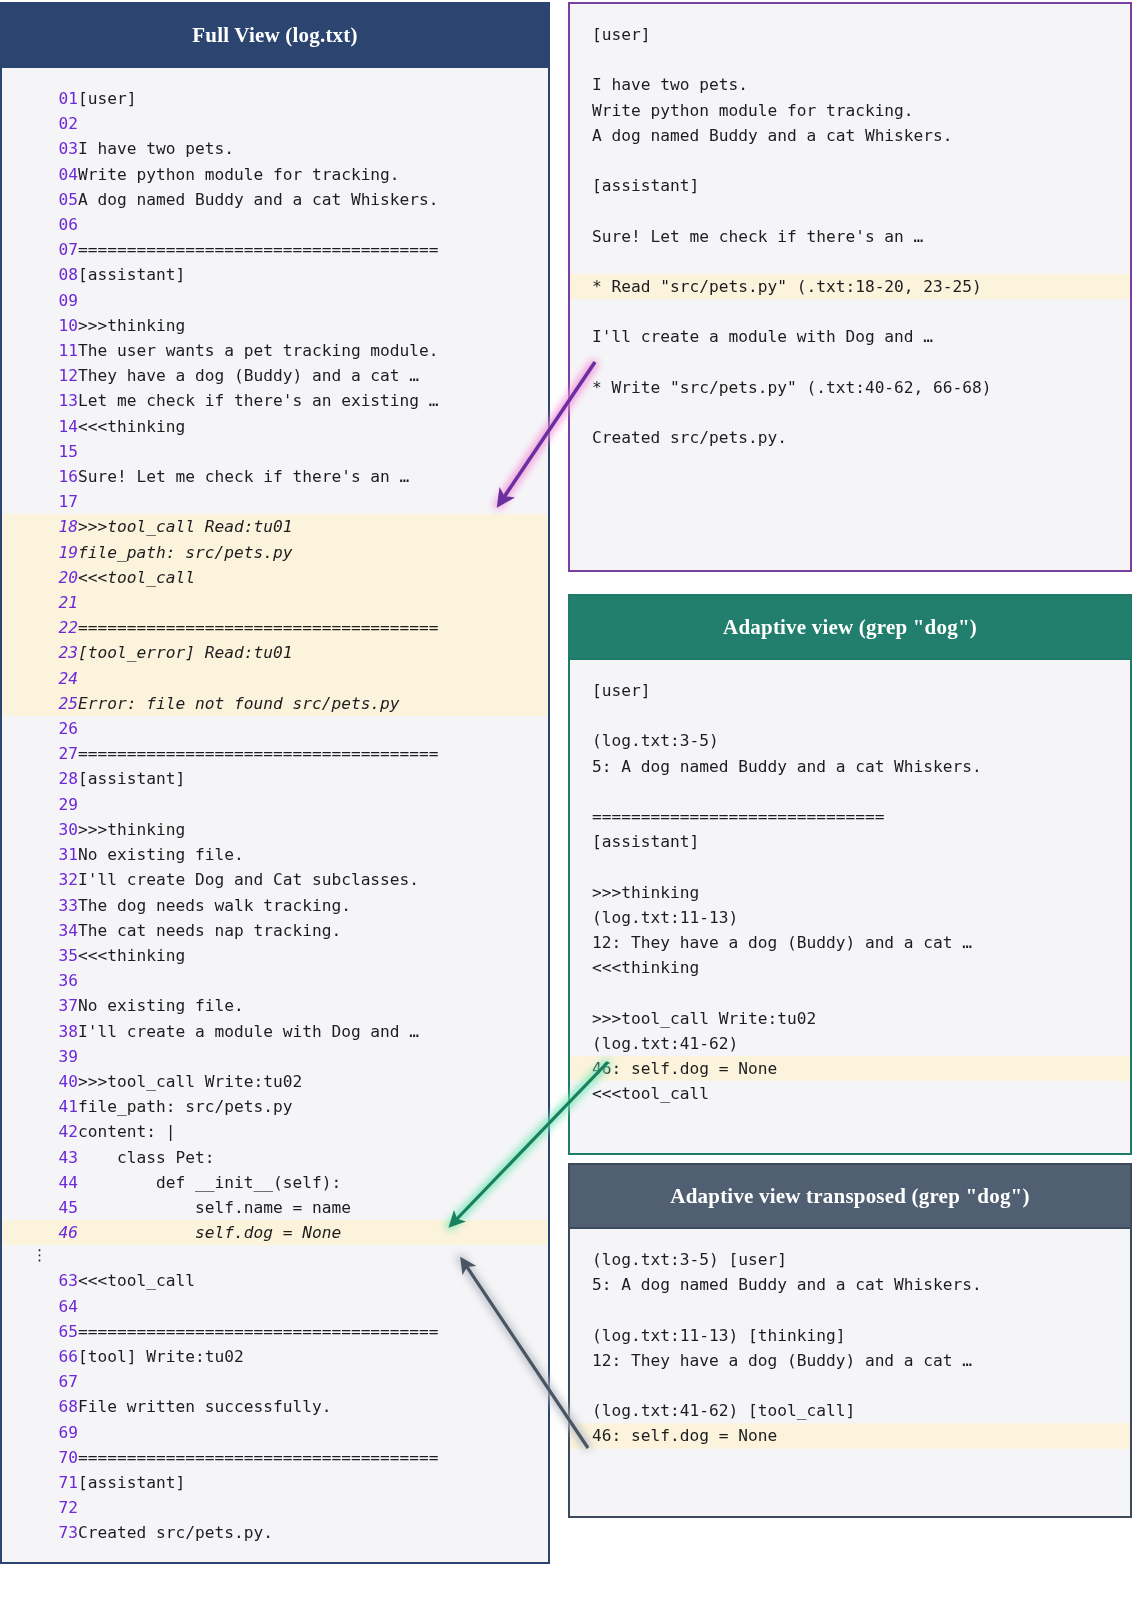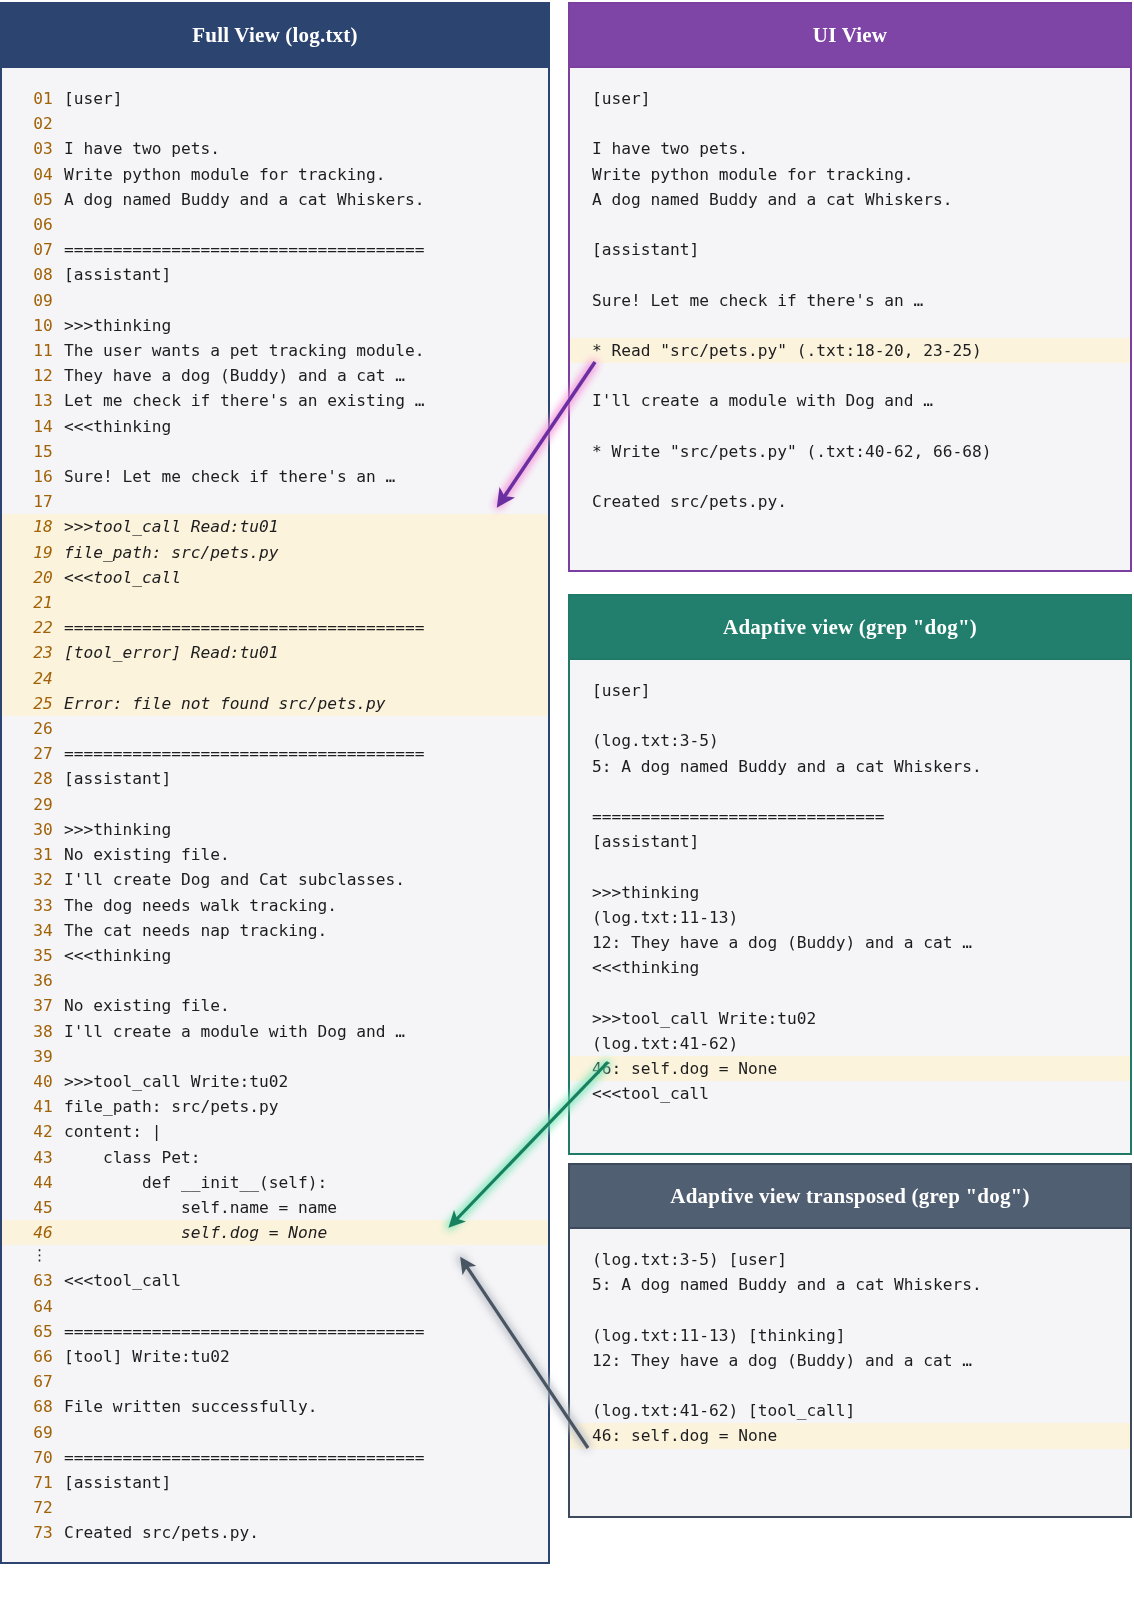--- a/index.html
+++ b/index.html
@@ -87,24 +87,24 @@
   
   .code-line {
     display: block;
     white-space: pre;
     min-height: 25.2px;
   }
   .code-line.hl { background: #fcf3dc; font-style: italic; }
   .code-line .ln {
     display: inline-block;
     width: 42px;
-    text-align: center;
-    padding-left: 20px;
+    text-align: right;
+    padding-left: 34px;
     box-sizing: content-box;
-    color: #a16207;
+    color: #6d28d9;
   }
   .code-line .txt { color: #1d1d1f; }
 
   #panel-full .code-line .txt { margin-left: 0; }
 
   
   .plain-line {
     display: block;
     white-space: pre;
     min-height: 25.2px;
@@ -135,21 +135,20 @@
 <body>
 
 <div class="stage">
 
   <div class="panel" id="panel-full">
     <div class="panel-header">Full View (log.txt)</div>
     <div class="panel-body" id="full-view-body"><span class="code-line"><span class="ln">01</span><span class="txt">[user]</span></span><span class="code-line"><span class="ln">02</span><span class="txt"></span></span><span class="code-line"><span class="ln">03</span><span class="txt">I have two pets.</span></span><span class="code-line"><span class="ln">04</span><span class="txt">Write python module for tracking.</span></span><span class="code-line"><span class="ln">05</span><span class="txt">A dog named Buddy and a cat Whiskers.</span></span><span class="code-line"><span class="ln">06</span><span class="txt"></span></span><span class="code-line"><span class="ln">07</span><span class="txt">=====================================</span></span><span class="code-line"><span class="ln">08</span><span class="txt">[assistant]</span></span><span class="code-line"><span class="ln">09</span><span class="txt"></span></span><span class="code-line"><span class="ln">10</span><span class="txt">&gt;&gt;&gt;thinking</span></span><span class="code-line"><span class="ln">11</span><span class="txt">The user wants a pet tracking module.</span></span><span class="code-line"><span class="ln">12</span><span class="txt">They have a dog (Buddy) and a cat …</span></span><span class="code-line"><span class="ln">13</span><span class="txt">Let me check if there's an existing …</span></span><span class="code-line"><span class="ln">14</span><span class="txt">&lt;&lt;&lt;thinking</span></span><span class="code-line"><span class="ln">15</span><span class="txt"></span></span><span class="code-line"><span class="ln">16</span><span class="txt">Sure! Let me check if there's an …</span></span><span class="code-line"><span class="ln">17</span><span class="txt"></span></span><span class="code-line hl"><span class="ln">18</span><span class="txt">&gt;&gt;&gt;tool_call Read:tu01</span></span><span class="code-line hl"><span class="ln">19</span><span class="txt">file_path: src/pets.py</span></span><span class="code-line hl"><span class="ln">20</span><span class="txt">&lt;&lt;&lt;tool_call</span></span><span class="code-line hl"><span class="ln">21</span><span class="txt"></span></span><span class="code-line hl"><span class="ln">22</span><span class="txt">=====================================</span></span><span class="code-line hl"><span class="ln">23</span><span class="txt">[tool_error] Read:tu01</span></span><span class="code-line hl"><span class="ln">24</span><span class="txt"></span></span><span class="code-line hl"><span class="ln">25</span><span class="txt">Error: file not found src/pets.py</span></span><span class="code-line"><span class="ln">26</span><span class="txt"></span></span><span class="code-line"><span class="ln">27</span><span class="txt">=====================================</span></span><span class="code-line"><span class="ln">28</span><span class="txt">[assistant]</span></span><span class="code-line"><span class="ln">29</span><span class="txt"></span></span><span class="code-line"><span class="ln">30</span><span class="txt">&gt;&gt;&gt;thinking</span></span><span class="code-line"><span class="ln">31</span><span class="txt">No existing file.</span></span><span class="code-line"><span class="ln">32</span><span class="txt">I'll create Dog and Cat subclasses.</span></span><span class="code-line"><span class="ln">33</span><span class="txt">The dog needs walk tracking.</span></span><span class="code-line"><span class="ln">34</span><span class="txt">The cat needs nap tracking.</span></span><span class="code-line"><span class="ln">35</span><span class="txt">&lt;&lt;&lt;thinking</span></span><span class="code-line"><span class="ln">36</span><span class="txt"></span></span><span class="code-line"><span class="ln">37</span><span class="txt">No existing file.</span></span><span class="code-line"><span class="ln">38</span><span class="txt">I'll create a module with Dog and …</span></span><span class="code-line"><span class="ln">39</span><span class="txt"></span></span><span class="code-line"><span class="ln">40</span><span class="txt">&gt;&gt;&gt;tool_call Write:tu02</span></span><span class="code-line"><span class="ln">41</span><span class="txt">file_path: src/pets.py</span></span><span class="code-line"><span class="ln">42</span><span class="txt">content: |</span></span><span class="code-line"><span class="ln">43</span><span class="txt">    class Pet:</span></span><span class="code-line"><span class="ln">44</span><span class="txt">        def __init__(self):</span></span><span class="code-line"><span class="ln">45</span><span class="txt">            self.name = name</span></span><span class="code-line hl"><span class="ln">46</span><span class="txt">            self.dog = None</span></span><span class="ellipsis-row">⋮</span><span class="code-line"><span class="ln">63</span><span class="txt">&lt;&lt;&lt;tool_call</span></span><span class="code-line"><span class="ln">64</span><span class="txt"></span></span><span class="code-line"><span class="ln">65</span><span class="txt">=====================================</span></span><span class="code-line"><span class="ln">66</span><span class="txt">[tool] Write:tu02</span></span><span class="code-line"><span class="ln">67</span><span class="txt"></span></span><span class="code-line"><span class="ln">68</span><span class="txt">File written successfully.</span></span><span class="code-line"><span class="ln">69</span><span class="txt"></span></span><span class="code-line"><span class="ln">70</span><span class="txt">=====================================</span></span><span class="code-line"><span class="ln">71</span><span class="txt">[assistant]</span></span><span class="code-line"><span class="ln">72</span><span class="txt"></span></span><span class="code-line"><span class="ln">73</span><span class="txt">Created src/pets.py.</span></span></div>
   </div>
 
   <div class="panel" id="panel-ui">
-    <div class="panel-header">UI View</div>
     <div class="panel-body" id="ui-view-body"><span class="plain-line">[user]</span><span class="plain-line"> </span><span class="plain-line">I have two pets.</span><span class="plain-line">Write python module for tracking.</span><span class="plain-line">A dog named Buddy and a cat Whiskers.</span><span class="plain-line"> </span><span class="plain-line">[assistant]</span><span class="plain-line"> </span><span class="plain-line">Sure! Let me check if there's an …</span><span class="plain-line"> </span><span class="plain-line hl">* Read "src/pets.py" (.txt:18-20, 23-25)</span><span class="plain-line"> </span><span class="plain-line">I'll create a module with Dog and …</span><span class="plain-line"> </span><span class="plain-line">* Write "src/pets.py" (.txt:40-62, 66-68)</span><span class="plain-line"> </span><span class="plain-line">Created src/pets.py.</span></div>
   </div>
 
   <div class="panel" id="panel-adaptive">
     <div class="panel-header">Adaptive view (grep "dog")</div>
     <div class="panel-body" id="adaptive-view-body"><span class="plain-line">[user]</span><span class="plain-line"> </span><span class="plain-line">(log.txt:3-5)</span><span class="plain-line">5: A dog named Buddy and a cat Whiskers.</span><span class="plain-line"> </span><span class="plain-line">==============================</span><span class="plain-line">[assistant]</span><span class="plain-line"> </span><span class="plain-line">&gt;&gt;&gt;thinking</span><span class="plain-line">(log.txt:11-13)</span><span class="plain-line">12: They have a dog (Buddy) and a cat …</span><span class="plain-line">&lt;&lt;&lt;thinking</span><span class="plain-line"> </span><span class="plain-line">&gt;&gt;&gt;tool_call Write:tu02</span><span class="plain-line">(log.txt:41-62)</span><span class="plain-line hl">46: self.dog = None</span><span class="plain-line">&lt;&lt;&lt;tool_call</span></div>
   </div>
 
   <div class="panel" id="panel-transposed">
     <div class="panel-header">Adaptive view transposed (grep "dog")</div>

